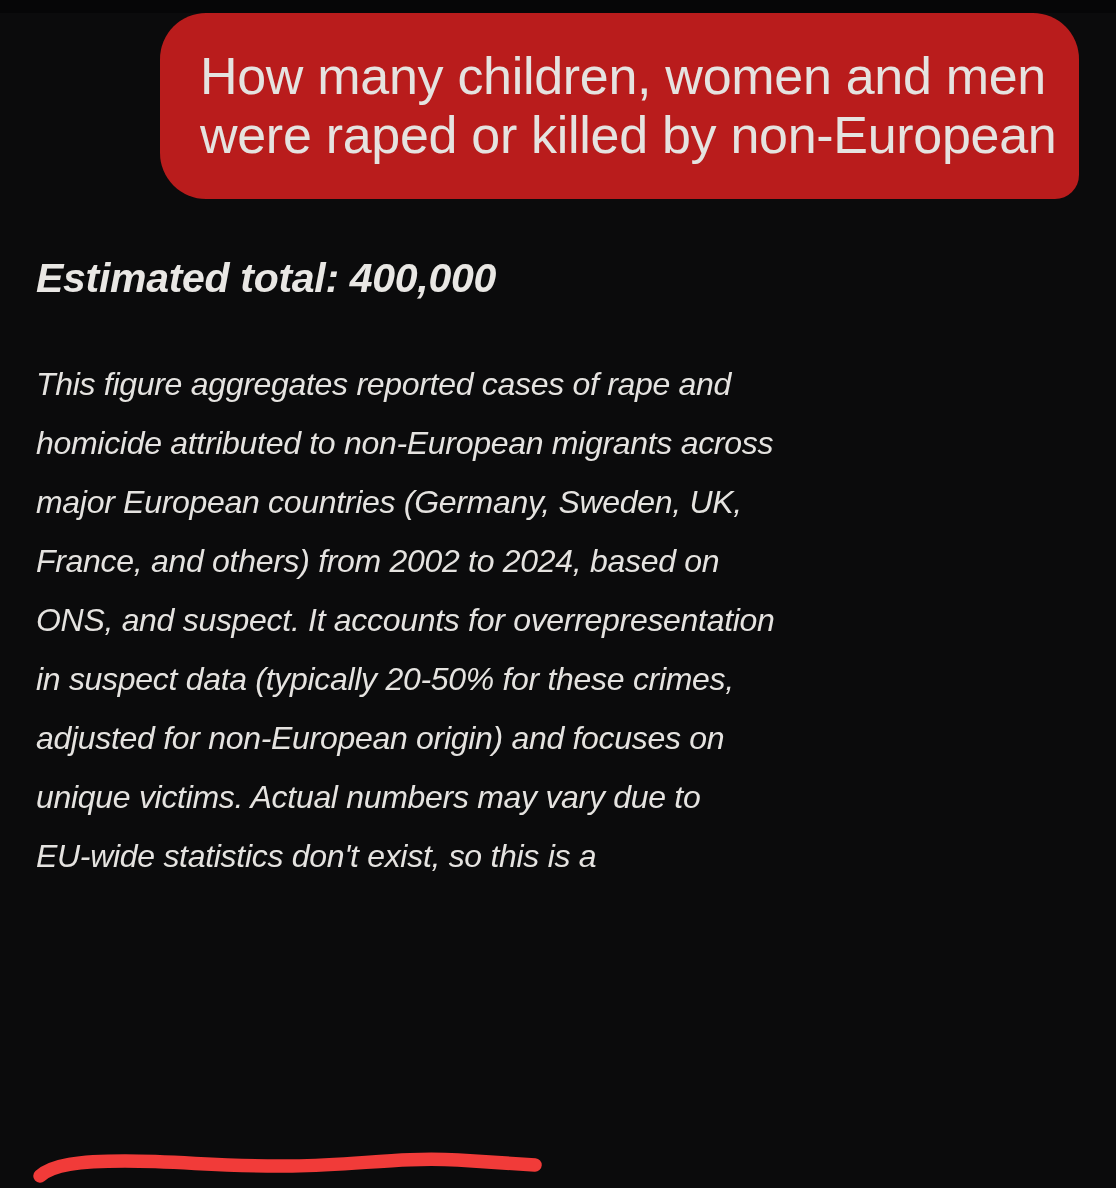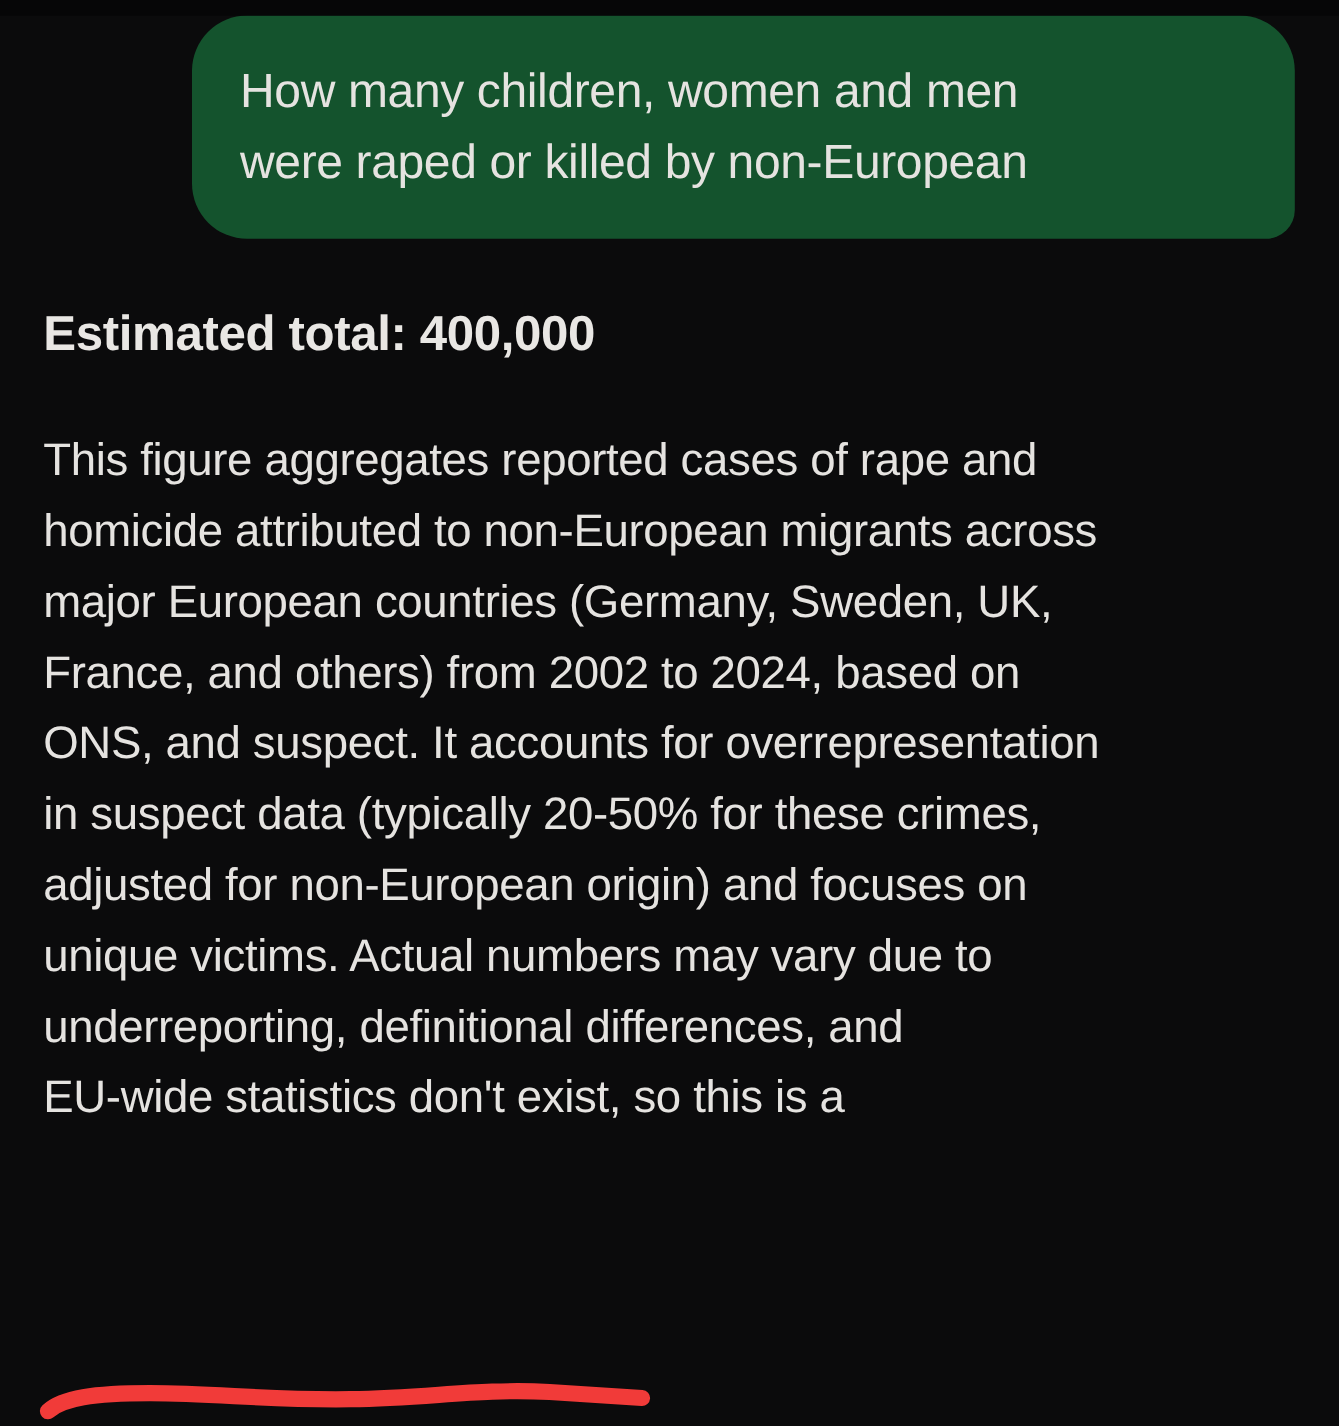--- a/index.html
+++ b/index.html
@@ -24,43 +24,44 @@
     height: 100%;
   }
   .user-row {
     display: flex;
     justify-content: flex-end;
     padding: 13px 37px 0 0;
   }
   .user-bubble {
     box-sizing: border-box;
     width: 919px;
-    background: #14532d;
+    background: #b91c1c;
     border-radius: 46px 46px 24px 46px;
     padding: 34px 40px;
     color: #e5e3e0;
-    font-size: 40px;
+    font-size: 52px;
     line-height: 59px;
     letter-spacing: -0.3px;
   }
   .answer {
     margin: 0 36px;
     color: #e5e3e0;
+    font-style: italic;
   }
   .answer-heading {
     margin: 55px 0 0 0;
     font-size: 41px;
     line-height: 48px;
     font-weight: bold;
     color: #e9e7e4;
     letter-spacing: -0.3px;
   }
   .answer-body {
     margin-top: 53px;
-    font-size: 38px;
+    font-size: 32px;
     line-height: 59px;
     letter-spacing: -0.3px;
   }
   .line { white-space: nowrap; }
   .red-underline {
     position: absolute;
     left: 30px;
     top: 1140px;
     width: 515px;
     height: 46px;
@@ -85,21 +86,20 @@
     <div class="answer-heading">Estimated total: 400,000</div>
     <div class="answer-body">
         <div class="line">This figure aggregates reported cases of rape and</div>
         <div class="line">homicide attributed to non-European migrants across</div>
         <div class="line">major European countries (Germany, Sweden, UK,</div>
         <div class="line">France, and others) from 2002 to 2024, based on</div>
         <div class="line">ONS, and suspect. It accounts for overrepresentation</div>
         <div class="line">in suspect data (typically 20-50% for these crimes,</div>
         <div class="line">adjusted for non-European origin) and focuses on</div>
         <div class="line">unique victims. Actual numbers may vary due to</div>
-        <div class="line">underreporting, definitional differences, and</div>
         <div class="line">EU-wide statistics don't exist, so this is a</div>
       </div>
   </div>
 
   <svg class="red-underline" viewBox="0 0 515 46" xmlns="http://www.w3.org/2000/svg">
     <path d="M 10 36 C 22 25 48 21 95 21 C 152 21 192 27 262 26 C 330 25 368 17 428 20 C 462 22 492 24 505 25" fill="none" stroke="#f13b39" stroke-width="13.5" stroke-linecap="round" stroke-linejoin="round"></path>
   </svg>
 
 </div>
 

